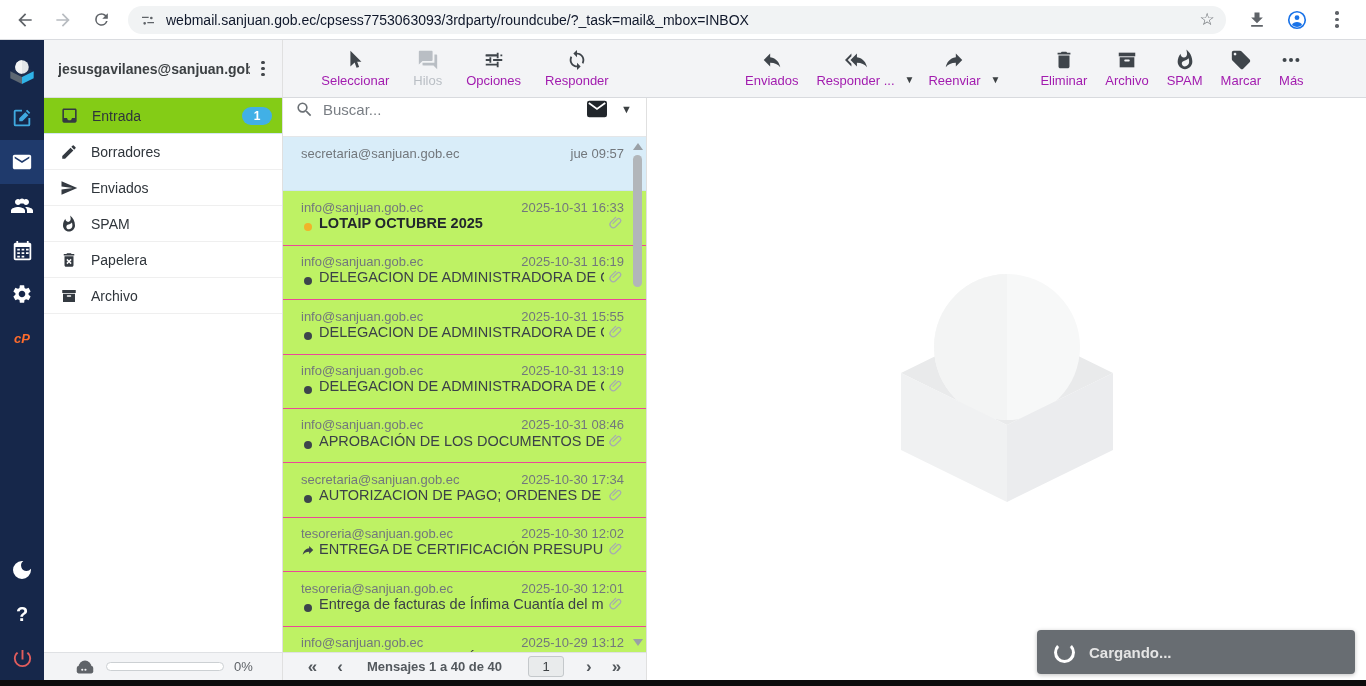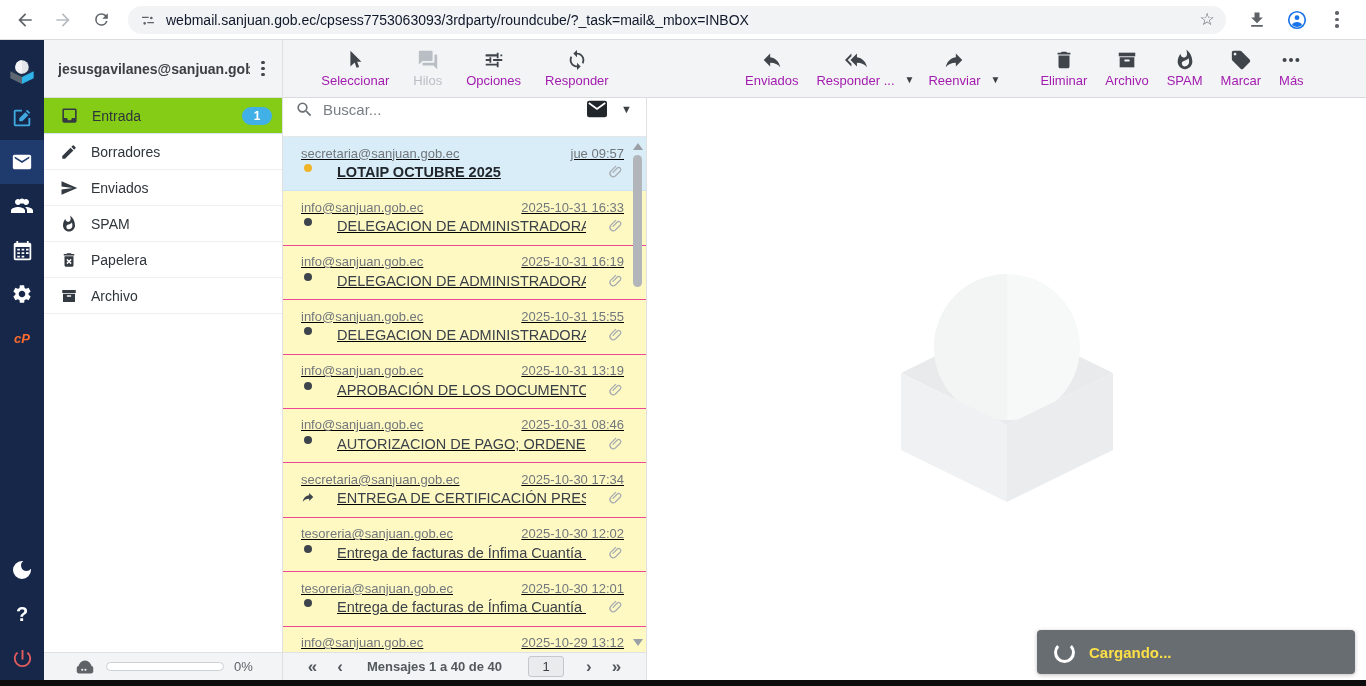--- a/index.html
+++ b/index.html
@@ -64,28 +64,28 @@
   .content { flex:1; display:flex; min-height:0; }
 
   
   .listcol { width:364px; border-right:1px solid #e0e0e0; display:flex; flex-direction:column; flex-shrink:0; min-height:0; }
   .search-row { height:39px; border-bottom:1px solid #e4e6e8; display:flex; align-items:center; gap:9px; padding:0 10px 16px 12px; flex-shrink:0; }
   .search-row svg.mag { color:#6b7075; flex-shrink:0; }
   .search-input { flex:1; border:none; outline:none; font-size:15px; color:#3c4043; font-family:inherit; min-width:0; background:transparent; }
   .search-input::placeholder { color:#797e84; }
   .scope-btn { background:none; border:none; color:#1c2126; cursor:pointer; display:flex; align-items:center; }
   .search-caret { background:none; border:none; color:#3c4043; font-size:11px; cursor:pointer; padding:0 4px; }
-  .msglist-wrap { flex:1; position:relative; overflow:hidden; background:#fef9c3;text-decoration:underline; }
+  .msglist-wrap { flex:1; position:relative; overflow:hidden; background:#bef264; }
   .msglist { list-style:none; }
   .msg { height:54.4px; padding:5px 22px 0 18px; border-bottom:1px solid #ec4899; cursor:pointer; }
   .msg.selected { background:#d9edf9; border-bottom:1px solid #cfe4f1; }
   .m1 { display:flex; align-items:center; height:22px; }
   .sender { flex:1; font-size:13px; color:#72777c; white-space:nowrap; overflow:hidden; }
   .mdate { font-size:13px; color:#72777c; margin-left:8px; white-space:nowrap; }
-  .m2 { display:flex; align-items:flex-start; height:26px; gap:22px; }
+  .m2 { display:flex; align-items:flex-end; height:26px; gap:4px;margin-top:41px; }
   .status { width:14px; display:flex; align-items:center; justify-content:center; flex-shrink:0; }
   .dot { width:8px; height:8px; border-radius:50%; background:#3d444c; }
   .dot.amber { background:#f0b429; }
   .fwd-arrow { color:#3d444c; }
   .subject { flex:1; font-size:14.5px; color:#3b4148; white-space:nowrap; overflow:hidden; }
   .msg.unread .subject { font-weight:bold; color:#22272d; }
   .clip { color:#a6abb0; flex-shrink:0; }
   
   .lscroll { position:absolute; top:2px; right:2px; bottom:2px; width:13px; }
   .lscroll .arr-up, .lscroll .arr-dn { position:absolute; left:50%; transform:translateX(-50%); width:0; height:0; border-left:5px solid transparent; border-right:5px solid transparent; }
@@ -97,21 +97,21 @@
   .pg-label { font-size:13px; color:#53585d; font-weight:bold; margin:0 10px; white-space:nowrap; }
   .pg-input { width:36px; height:21px; text-align:center; font-size:13px; color:#3c4043; border:1px solid #c4c8cb; border-radius:3px; background:#e9ebec; font-family:inherit; margin:0 8px; }
 
   
   .preview { flex:1; background:#fff; display:flex; align-items:center; justify-content:center; position:relative; min-width:0; }
 
   
   .toast { position:absolute; right:11px; bottom:6px; width:318px; height:44px; background:#686d72; border-radius:4px; display:flex; align-items:center; gap:14px; padding-left:17px; box-shadow:0 1px 4px rgba(0,0,0,.25); }
   .spinner { width:21px; height:21px; border:3px solid #fff; border-top-color:transparent; border-radius:50%; animation:spin 1s linear infinite; }
   @keyframes spin { to { transform:rotate(360deg); } }
-  .toast-label { color:#fde047; font-size:15px; font-weight:bold; }
+  .toast-label { color:#e5e5e5; font-size:15px; font-weight:bold; }
 </style>
 </head>
 <body>
 
 <div class="browser-bar">
   <button class="nav-btn">
     <svg width="20" height="20" viewBox="0 0 24 24">
         <path fill="currentColor" d="M20 11H7.83l5.59-5.59L12 4l-8 8 8 8 1.41-1.41L7.83 13H20v-2z"></path>
       </svg>
   </button>

